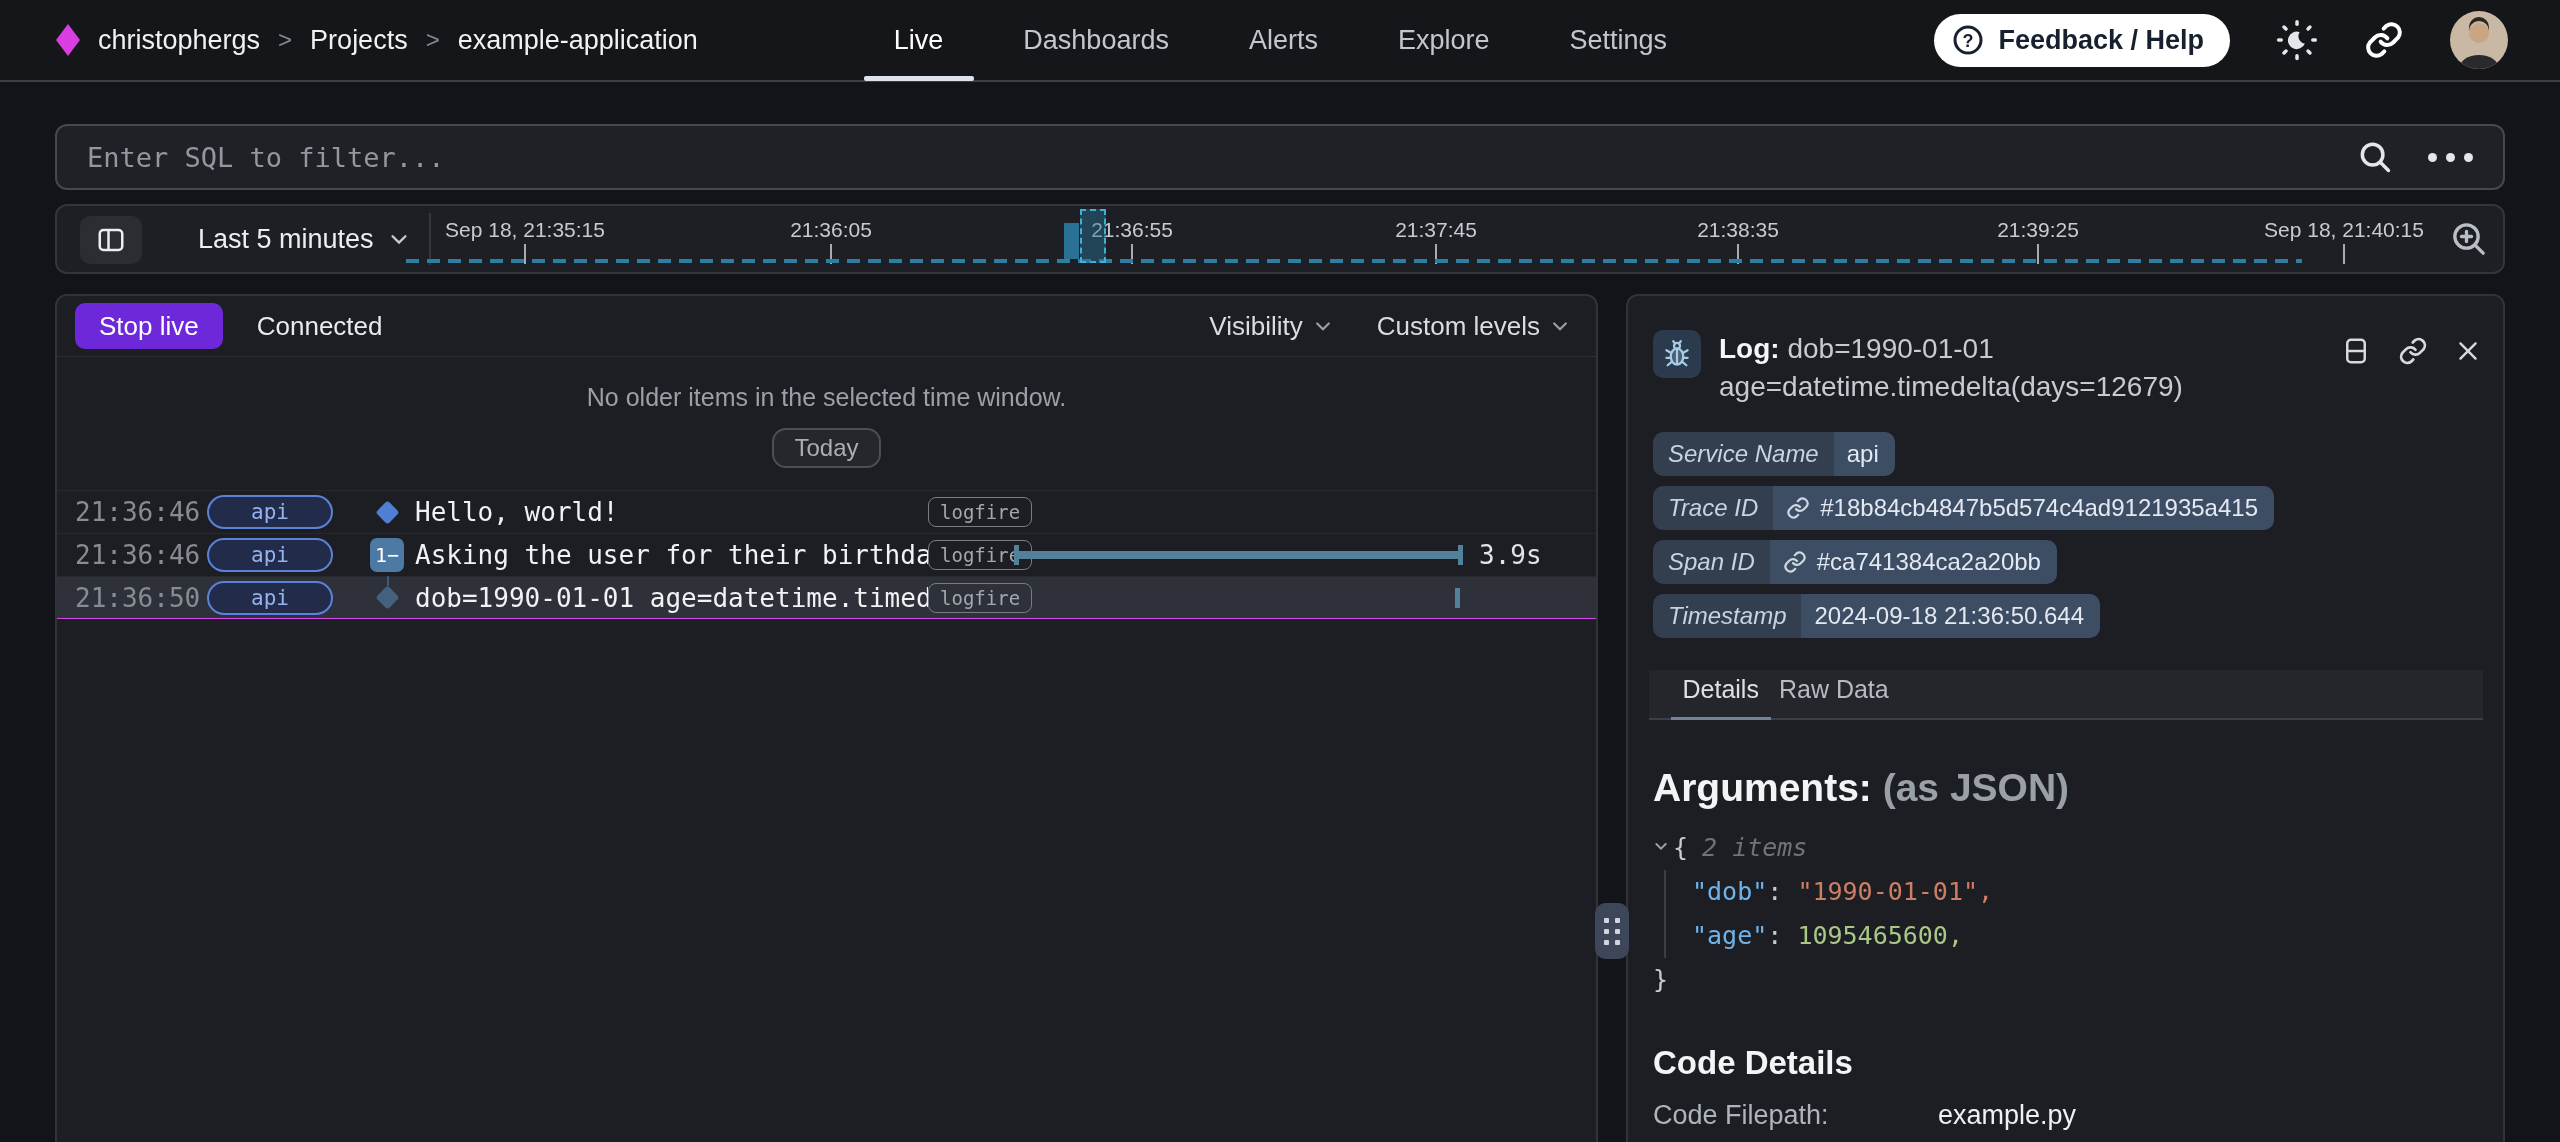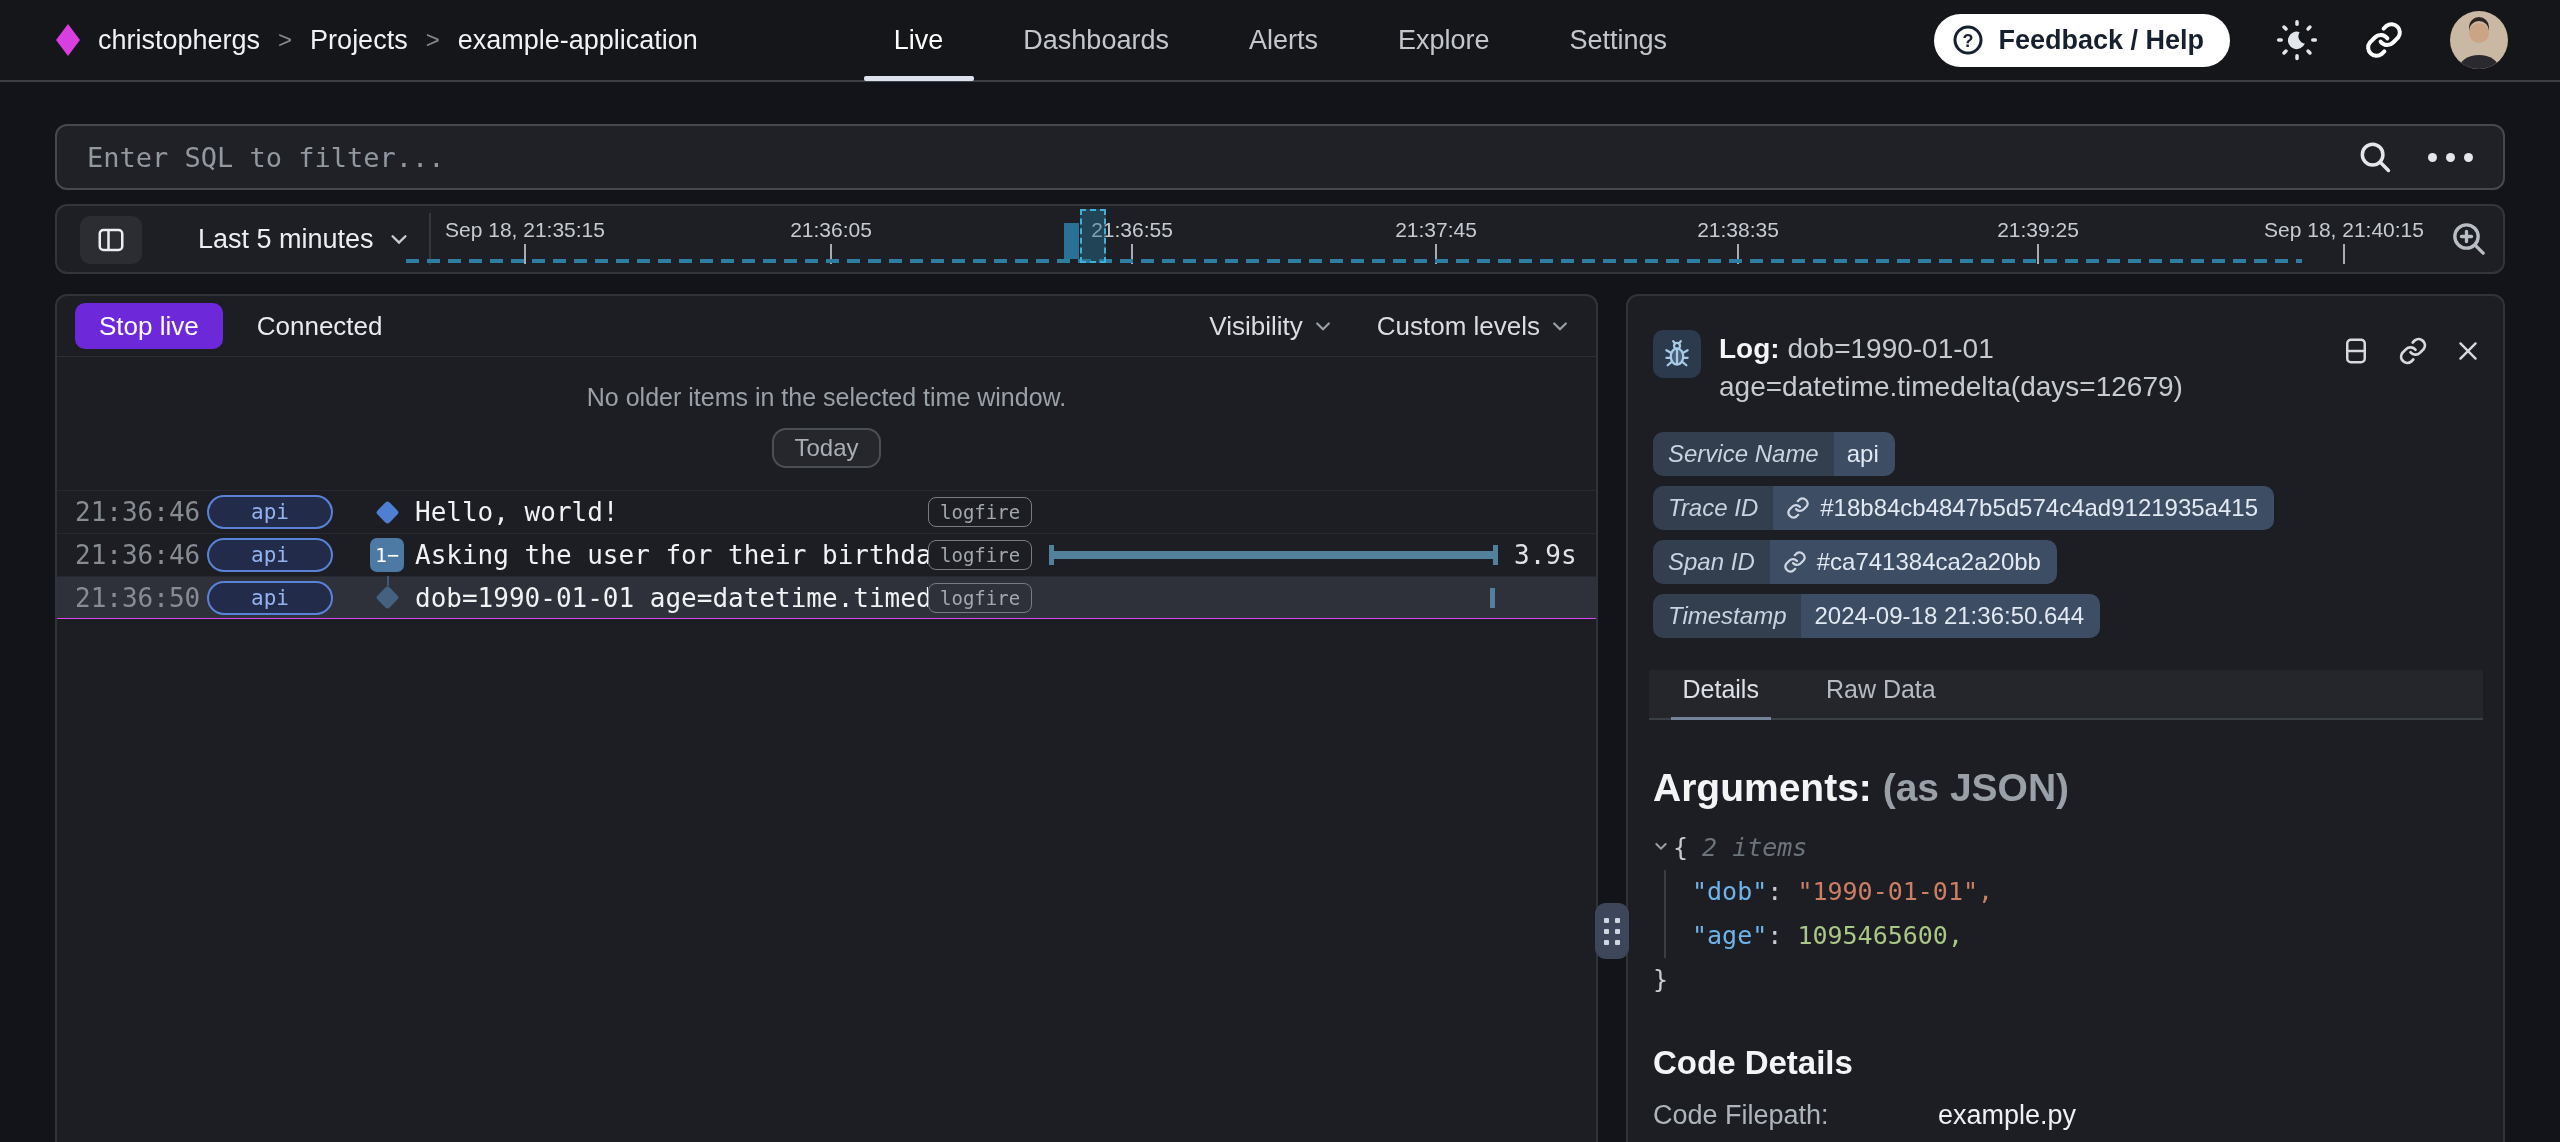--- a/index.html
+++ b/index.html
@@ -121,21 +121,21 @@
     font-size:20px; position:relative; z-index:1;
   }
   .c-icon .connector { position:absolute; left:50%; top:38px; width:2px; height:10px; background:#3d5a7a; }
   .c-msg { width:513px; flex:none; font-size:26px; color:#f0f2f4; white-space:nowrap; overflow:hidden; }
   .c-tag { width:86px; flex:none; }
   .log-tag {
     display:inline-flex; align-items:center; justify-content:center;
     height:30px; padding:0 11px; border:1px solid #787d84; border-radius:8px;
     color:#a3a8af; font-size:19px;
   }
-  .c-bar { width:570px; flex:none; position:relative; height:43px;margin-left:35px; }
+  .c-bar { width:570px; flex:none; position:relative; height:43px; }
   .span-bar { position:absolute; left:0; top:50%; transform:translateY(-50%); width:449px; height:20px; }
   .span-bar .mid { position:absolute; left:0; right:0; top:6px; height:8px; background:#53819b; }
   .span-bar .cap { position:absolute; top:0; width:5px; height:20px; background:#53819b; }
   .span-bar .cap.r { right:0; }
   .dur { position:absolute; left:465px; top:50%; transform:translateY(-50%); font-size:26px; color:#dfe3e8; }
   .mini-tick { position:absolute; left:441px; top:50%; transform:translateY(-50%); width:5px; height:20px; background:#53819b; }
 
   
   .drag-handle {
     position:absolute; left:1595px; top:903px; width:34px; height:56px;
@@ -154,21 +154,21 @@
   .dh-icons button { background:none; border:none; color:#d6dade; cursor:pointer; height:34px; display:flex; align-items:center; }
 
   .badges { padding:26px 16px 0 25px; }
   .badge-pill { display:inline-flex; margin-bottom:10px; border-radius:10px; overflow:hidden; font-size:24px; }
   .badge-pill .bl { background:#333e4f; color:#c9d3df; font-style:italic; padding:8px 15px; }
   .badge-pill .bv { background:#3d4d64; color:#e2e9f2; padding:8px 16px 8px 13px; display:flex; align-items:center; gap:10px; }
   .badge-row { display:block; }
 
   .dtabs {
     margin:22px auto 0; width:834px; height:50px; background:#24262c;
-    border-bottom:2px solid #3b3f46; display:flex; align-items:flex-end; gap:67px; padding:0 0 0 34px;
+    border-bottom:2px solid #3b3f46; display:flex; align-items:flex-end; gap:20px; padding:0 0 0 34px;
   }
   .dtab { position:relative; font-size:25px; color:#b6bbc3; padding-bottom:14px; cursor:pointer; }
   .dtab.active { color:#dde1e7; }
   .dtab.active::after { content:""; position:absolute; left:-12px; right:-12px; bottom:-2px; height:3px; background:#72839a; }
 
   .args-head { margin:46px 0 0 25px; font-size:39px; font-weight:700; color:#f2f4f6; }
   .args-head .suffix { color:#9aa0a8; }
 
   .json { margin:16px 0 0 25px; font-size:25px; line-height:44px; }
   .j-caret { display:inline-flex; width:20px; color:#9aa0a8; vertical-align:2px; }

